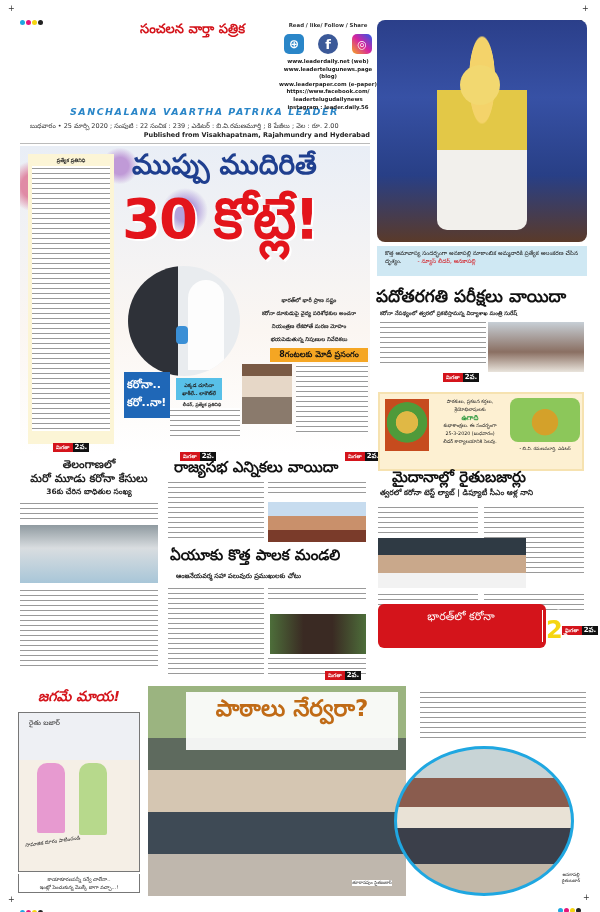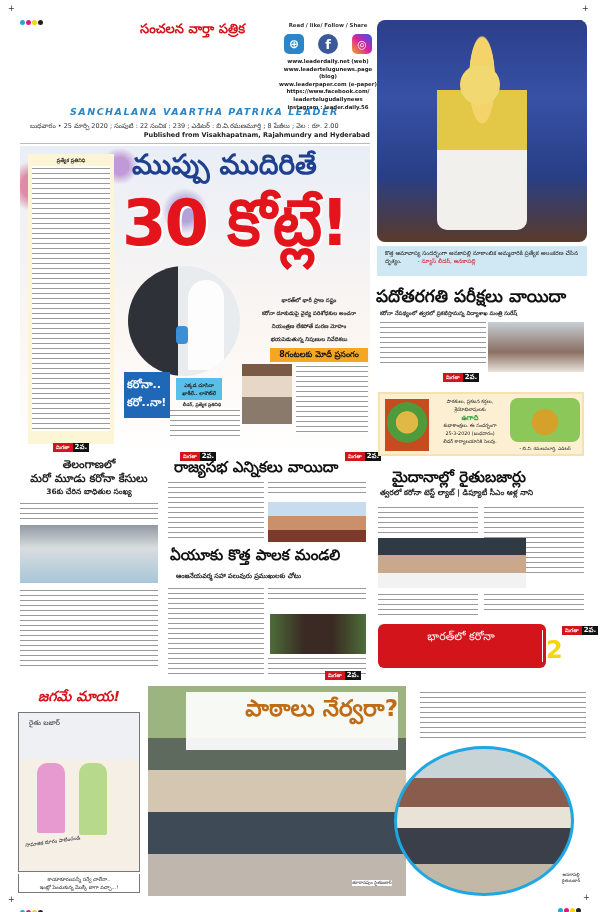--- a/index.html
+++ b/index.html
@@ -73,21 +73,21 @@
     <div class="lines" style="height:265px"></div>
     <div style="text-align:center;margin-top:3px">
       <span class="cont-tag">
           <span class="r">మిగతా</span>
           <span class="b">2వ.</span>
         </span>
     </div>
   </div>
 
   <div class="abs headline" style="left:112px;top:2px;font-size:28px;color:#1f3f8f;white-space:nowrap">ముప్పు ముదిరితే</div>
-  <div class="abs headline" style="left:102px;top:40px;font-size:64px;color:#e3141b;letter-spacing:-2px;white-space:nowrap;text-shadow:2px 2px 0 #fff">30 కోట్లే!</div>
+  <div class="abs headline" style="left:102px;top:40px;font-size:56px;color:#e3141b;letter-spacing:-2px;white-space:nowrap;text-shadow:2px 2px 0 #fff">30 కోట్లే!</div>
 
   <div class="abs" style="left:108px;top:120px;width:112px;height:110px;border-radius:50%;overflow:hidden;background:linear-gradient(90deg,#2e3138 0 45%,#e9ecef 45%)">
     <div class="abs" style="left:60px;top:14px;width:36px;height:90px;background:#fdfdfd;border-radius:18px 18px 0 0"></div>
     <div class="abs" style="left:48px;top:60px;width:12px;height:18px;background:#3a8fd6;border-radius:4px"></div>
   </div>
 
   <div class="abs" style="left:230px;top:148px;width:118px;font-size:5.5px;line-height:13px;font-weight:bold;text-align:center;color:#222">
     <div>భారత్‌లో భారీ ప్రాణ నష్టం</div>
     <div>కరోనా దూకుడుపై వైద్య పరిశోధకుల అంచనా</div>
     <div>నియంత్రణ లేకపోతే మరణ మోహం</div>
@@ -120,21 +120,21 @@
 
 <div class="abs headline" style="left:376px;top:286px;font-size:17px;white-space:nowrap">పదోతరగతి పరీక్షలు వాయిదా</div>
 <div class="abs" style="left:380px;top:310px;font-size:5.5px;white-space:nowrap;font-weight:bold">కరోనా నేపథ్యంలో త్వరలో ప్రకటిస్తామన్న విద్యాశాఖ మంత్రి సురేష్</div>
 <div class="abs lines" style="left:380px;top:320px;width:106px;height:44px"></div>
 <div class="abs" style="left:443px;top:364px"><span class="cont-tag">
       <span class="r">మిగతా</span>
       <span class="b">2వ.</span>
     </span></div>
 <div class="abs photo" style="left:488px;top:322px;width:96px;height:50px;background:linear-gradient(180deg,#c7cfd6,#8a6f62 60%,#e9e4dc)"></div>
 
-<div class="abs" style="left:378px;top:392px;width:206px;height:64px;background:#fdf0d2;border:2px solid #f6e2b0">
+<div class="abs" style="left:378px;top:392px;width:206px;height:79px;background:#fdf0d2;border:2px solid #f6e2b0">
   <div class="abs" style="left:5px;top:5px;width:44px;height:52px;background:radial-gradient(circle at 50% 45%,#e0b845 0 30%,#4f9a3a 32% 55%,#c64b1e 57%)"></div>
   <div class="abs" style="left:55px;top:4px;width:70px;font-size:4.8px;line-height:8px;text-align:center;color:#222">
     <div>పాఠకులు, ప్రకటన కర్తలు,</div>
     <div>శ్రేయోభిలాషులకు</div>
     <div style="color:#2f9a3f;font-weight:bold;font-size:7px">ఉగాది</div>
     <div>శుభాకాంక్షలు. ఈ సందర్భంగా</div>
     <div>25-3-2020 (బుధవారం)</div>
     <div>లీడర్ కార్యాలయానికి సెలవు.</div>
   </div>
   <div class="abs" style="left:130px;top:4px;width:70px;height:44px;border-radius:8px;background:radial-gradient(circle at 50% 55%,#d4a12a 0 30%,#8cc75a 32%)"></div>
@@ -171,21 +171,21 @@
 <div class="abs lines" style="left:378px;top:505px;width:100px;height:30px"></div>
 <div class="abs lines" style="left:484px;top:505px;width:100px;height:70px"></div>
 <div class="abs" style="left:378px;top:538px;width:148px;height:50px;background:linear-gradient(180deg,#2f3a44 0 35%,#c9a88b 35% 70%,#f2f2f2 70%)"></div>
 <div class="abs lines" style="left:378px;top:592px;width:100px;height:26px"></div>
 <div class="abs lines" style="left:484px;top:592px;width:100px;height:20px"></div>
 <div class="abs" style="left:562px;top:617px"><span class="cont-tag">
       <span class="r">మిగతా</span>
       <span class="b">2వ.</span>
     </span></div>
 
-<div class="abs" style="left:378px;top:624px;width:168px;height:44px;background:#d4141b;border-radius:6px;color:#fff">
+<div class="abs" style="left:378px;top:604px;width:168px;height:44px;background:#d4141b;border-radius:6px;color:#fff">
   <div class="abs" style="left:6px;top:4px;width:154px;text-align:center;font-size:11px;line-height:17px">
     <div>భారత్‌లో కరోనా</div>
   </div>
   <div class="abs" style="left:164px;top:6px;width:1px;height:32px;background:#fff"></div>
   <div class="abs" style="left:172px;top:3px;font-size:6px">వార్త</div>
   <div class="abs" style="left:168px;top:13px;font-size:24px;font-weight:bold;color:#f5d511;line-height:26px"><span>2</span><span style="font-size:8px;color:#fff">వ.</span></div>
 </div>
 
 <div class="abs" style="left:18px;top:688px;width:122px;height:210px">
   <div style="text-align:center;color:#d4141b;font-weight:bold;font-size:14px;font-style:italic">జగమే మాయ!</div>
@@ -198,20 +198,20 @@
   <div style="font-size:5px;text-align:center;line-height:8px;margin-top:2px;border:1px solid #777;border-top:none;padding:1px">
     <div>కాయాకూరలపన్నీ సర్వే చాలేనా..</div>
     <div>ఇంట్లో పెంచుకున్న మొక్కే బాగా వచ్చా...!</div>
   </div>
 </div>
 <div class="abs reg" style="left:8px;top:895px">+</div>
 <div class="abs cmyk" style="left:20px;top:900px"><span style="background:#1fa7e1"></span><span style="background:#e5157a"></span><span style="background:#f5d511"></span><span style="background:#222"></span></div>
 
 <div class="abs" style="left:148px;top:686px;width:258px;height:210px;background:linear-gradient(180deg,#9bb480 0 25%,#5e6a5e 25% 40%,#d5c6b2 40% 60%,#3e4a55 60% 80%,#bfb7ad 80%)"></div>
 <div class="abs" style="left:186px;top:692px;width:212px;height:58px;background:rgba(255,255,255,0.92)">
-  <div style="text-align:right;font-size:23px;font-weight:bold;color:#c06b16;line-height:32px">పాఠాలు నేర్వరా?</div>
+  <div style="text-align:center;font-size:23px;font-weight:bold;color:#c06b16;line-height:32px">పాఠాలు నేర్వరా?</div>
 </div>
 <div class="abs lines" style="left:420px;top:690px;width:166px;height:50px"></div>
 <div class="abs" style="left:394px;top:746px;width:180px;height:150px;border-radius:50%;border:3px solid #1fa7e1;background:linear-gradient(180deg,#c8d4d6 0 20%,#8a5c4e 20% 40%,#e9e2d6 40% 55%,#3b3f4a 55% 80%,#c2b8a8 80%)"></div>
 <div class="abs" style="left:555px;top:872px;font-size:4.5px;text-align:center;width:32px">అనకాపల్లి రైతుబజార్</div>
 <div class="abs" style="left:352px;top:880px;font-size:4.5px;text-align:center;width:40px;background:#fff">తూరానపుం సైతబజార్</div>
 <div class="abs cmyk" style="left:558px;top:898px"><span style="background:#1fa7e1"></span><span style="background:#e5157a"></span><span style="background:#f5d511"></span><span style="background:#222"></span></div>
 <div class="abs reg" style="left:583px;top:893px">+</div>
 
 </body></html>

